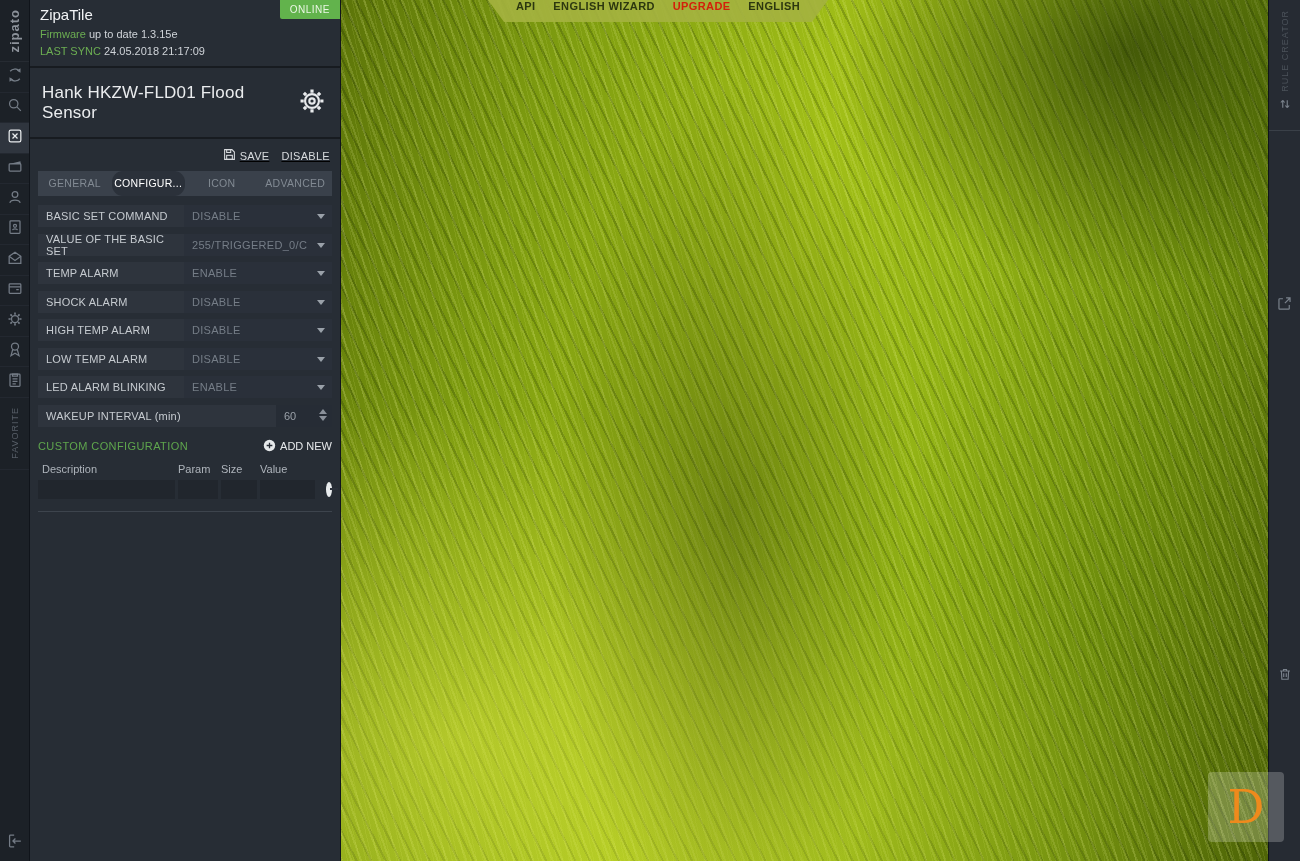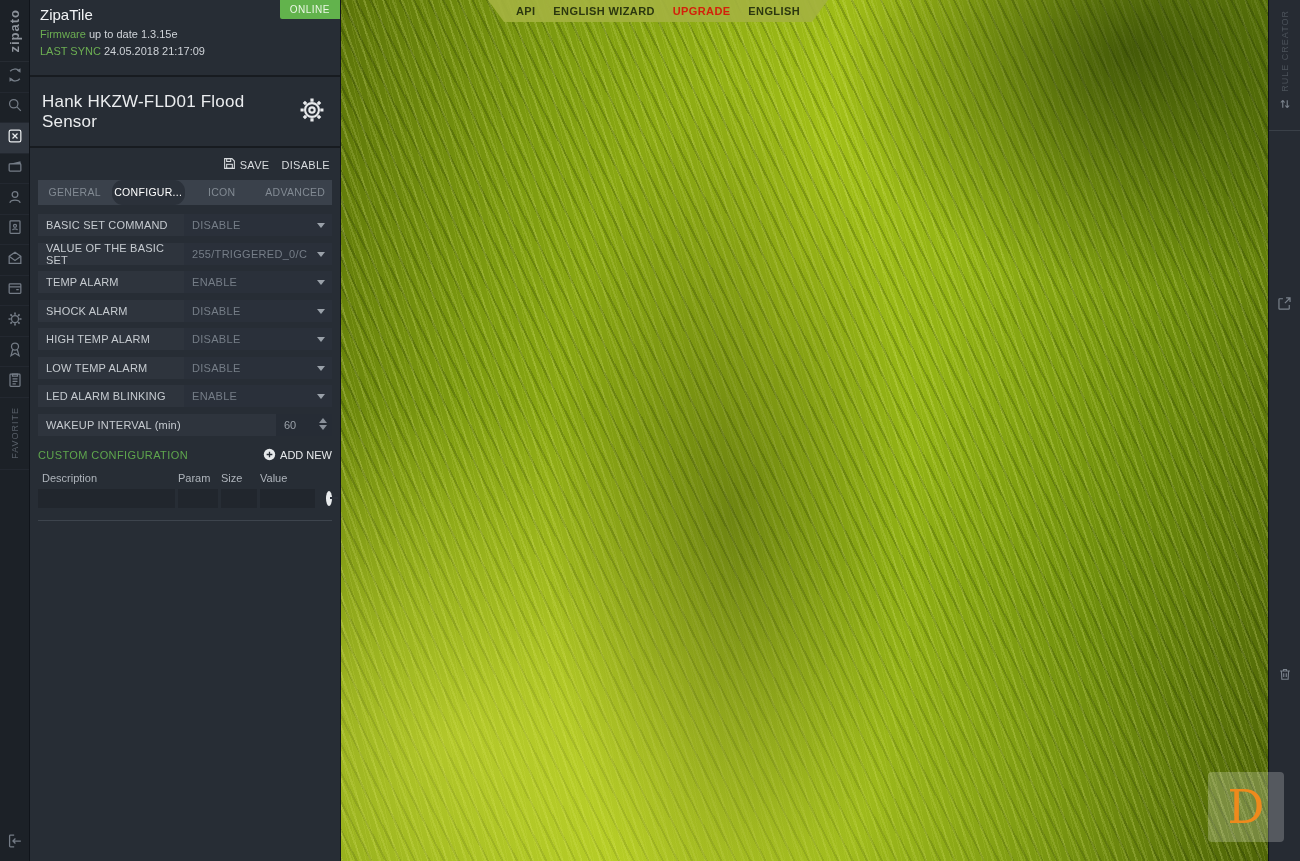--- a/index.html
+++ b/index.html
@@ -18,51 +18,51 @@
       repeating-linear-gradient(63deg, rgba(14,28,0,0.20) 0 2px, transparent 2px 13px),
       repeating-linear-gradient(77deg, rgba(232,246,130,0.10) 0 1px, transparent 1px 6px),
       linear-gradient(105deg, #5c7409 0%, #7e9c10 20%, #a2bf18 45%, #93b315 60%, #6d8c0c 80%, #4e6407 100%);
   }
 
   
   .topmenu {
     position:absolute; left:488px; top:0; width:340px; height:22px; z-index:30;
     background:rgba(164,178,63,0.92);
     clip-path:polygon(0 0, 100% 0, calc(100% - 16px) 100%, 16px 100%);
-    display:flex; align-items:center; justify-content:space-between; padding:0 28px;
+    display:flex; justify-content:space-between; padding:0 28px;
   }
   .topmenu .mitem { font-size:11px; font-weight:bold; letter-spacing:.4px; color:#2c370f; cursor:pointer; white-space:nowrap; }
   .topmenu .mitem.hl { color:#d3200a; }
 
   
   .lsb { position:absolute; left:0; top:0; width:30px; height:861px; background:#1c2127; z-index:20; display:flex; flex-direction:column; border-right:1px solid #10141a; }
   .vtext { writing-mode:vertical-rl; transform:rotate(180deg); text-align:center; }
   .lsb-logo { height:62px; border-bottom:1px solid #262b32; color:#8d939b; font-size:13px; font-weight:bold; letter-spacing:1px; display:flex; align-items:center; justify-content:center; }
   .lsb-btn { height:30.5px; display:flex; align-items:center; justify-content:center; border-bottom:1px solid #232830; cursor:pointer; }
   .lsb-btn svg { stroke:#747c86; fill:none; stroke-width:1.5; }
   .lsb-btn.active { background:#2f353e; }
   .lsb-btn.active svg { stroke:#e9ecee; }
   .lsb-fav { height:72px; display:flex; align-items:center; justify-content:center; color:#575e67; font-size:9px; letter-spacing:1px; border-bottom:1px solid #232830; }
   .lsb-spacer { flex:1; }
   .lsb-logout { height:36px; display:flex; align-items:center; justify-content:center; cursor:pointer; }
   .lsb-logout svg { stroke:#747c86; fill:none; stroke-width:1.5; }
 
   
   .panel { position:absolute; left:30px; top:0; width:311px; height:861px; background:#272d35; z-index:10; border-right:1px solid #10141a; }
-  .app-header { position:relative; padding:6px 10px 18px; border-bottom:2px solid #171b20; }
+  .app-header { position:relative; padding:6px 10px 9px; border-bottom:2px solid #171b20; }
   .app-title { font-size:15px; color:#f2f4f6; }
   .badge { position:absolute; right:0; top:0; background:#62b34c; color:#eaf6e4; font-size:10px; letter-spacing:.5px; padding:4px 10px; border-radius:0 0 0 2px; }
   .meta-line { margin-top:5px; font-size:11px; color:#cfd3d8; }
   .green { color:#6cae52; }
 
   .device-header { display:flex; align-items:center; justify-content:space-between; padding:15px 12px 14px; border-bottom:2px solid #171b20; }
   .device-title { font-size:17px; color:#eaecee; letter-spacing:.2px; }
   .device-header svg { stroke:#e8eaec; fill:none; }
 
-  .toolbar { display:flex; justify-content:flex-end; align-items:center; gap:12px; padding:9px 10px 6px; }
+  .toolbar { display:flex; justify-content:flex-end; align-items:center; gap:12px; padding:9px 10px 6px;text-decoration:underline; }
   .tool { display:flex; align-items:center; gap:4px; font-size:11px; color:#d8dbde; letter-spacing:.3px; cursor:pointer; }
   .tool svg { stroke:#d8dbde; fill:none; stroke-width:1.3; }
 
   .tabs { margin:2px 8px 0; display:flex; background:#3a414b; }
   .tab { flex:1; text-align:center; padding:6px 2px 7px; font-size:10.5px; letter-spacing:.3px; color:#828a93; cursor:pointer; white-space:nowrap; overflow:hidden;border-radius:11px; }
   .tab.active { background:#2b313a; color:#ffffff; }
 
   .rows { margin:9px 8px 0; }
   .frow { display:flex; align-items:stretch; height:22px; margin-bottom:6.5px; background:#2e343d; }
   .frow .flabel { flex:1; display:flex; align-items:center; padding-left:8px; font-size:11px; color:#c6cbd0; letter-spacing:.2px; }

